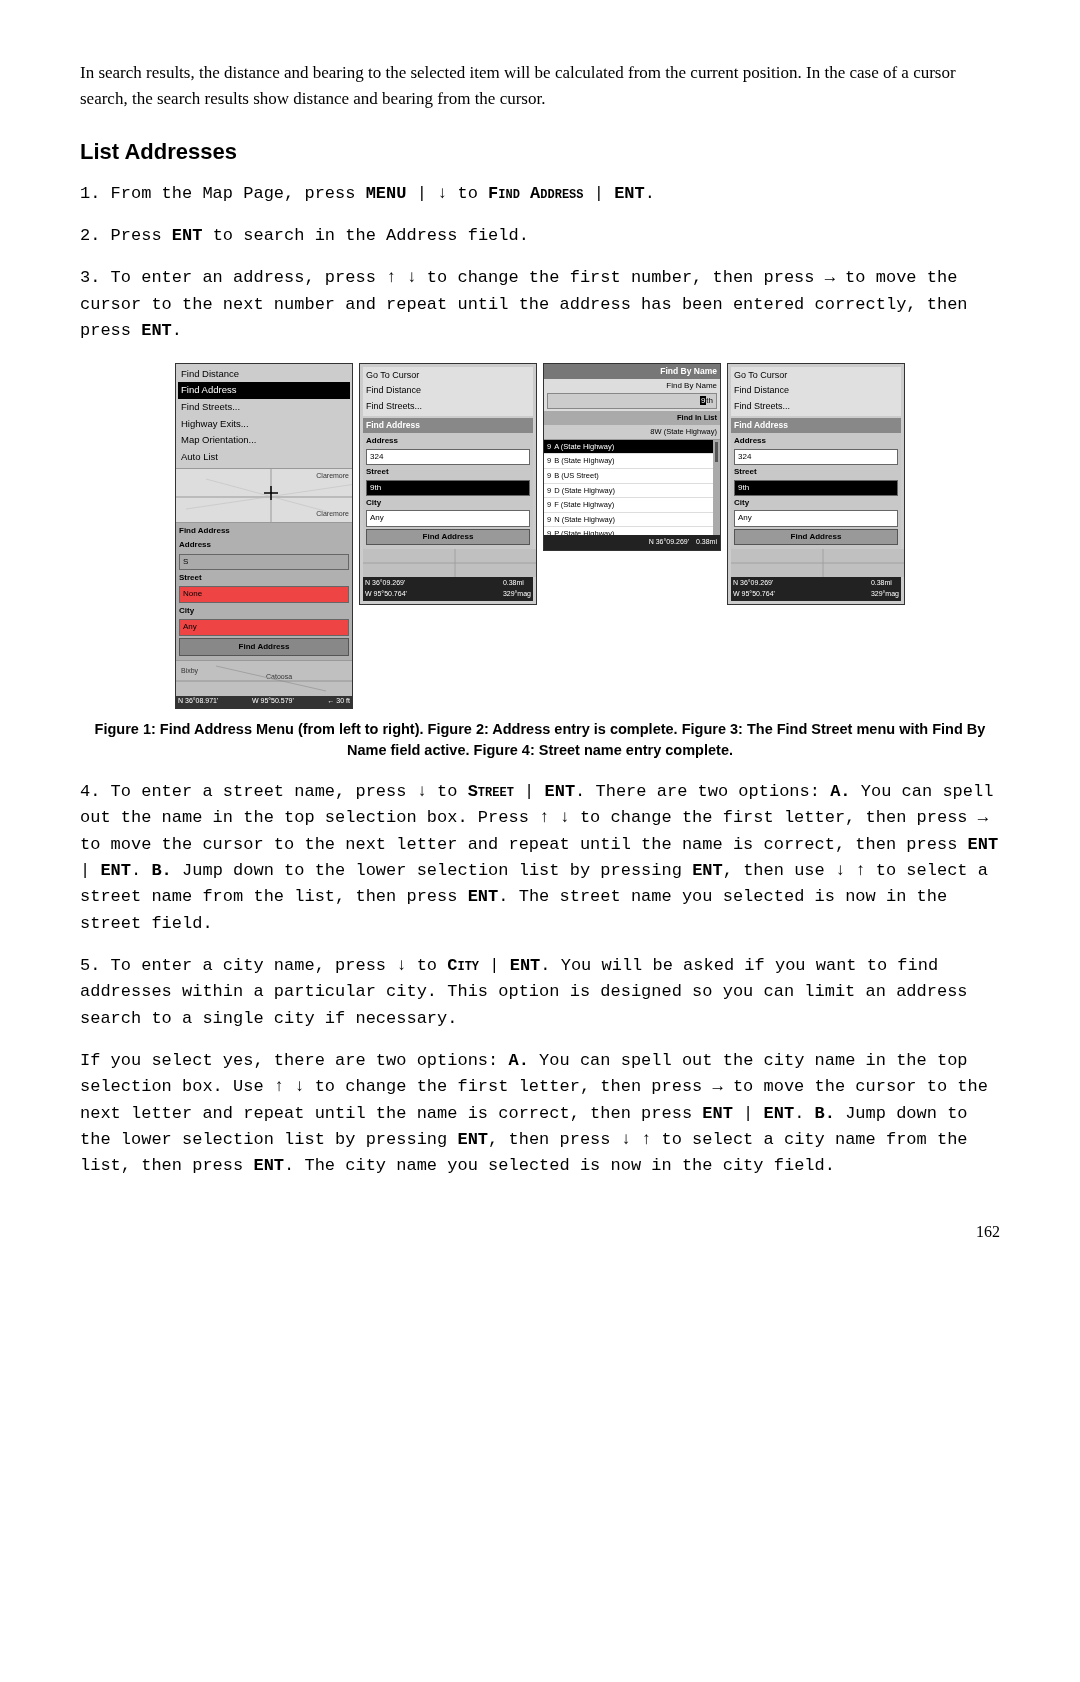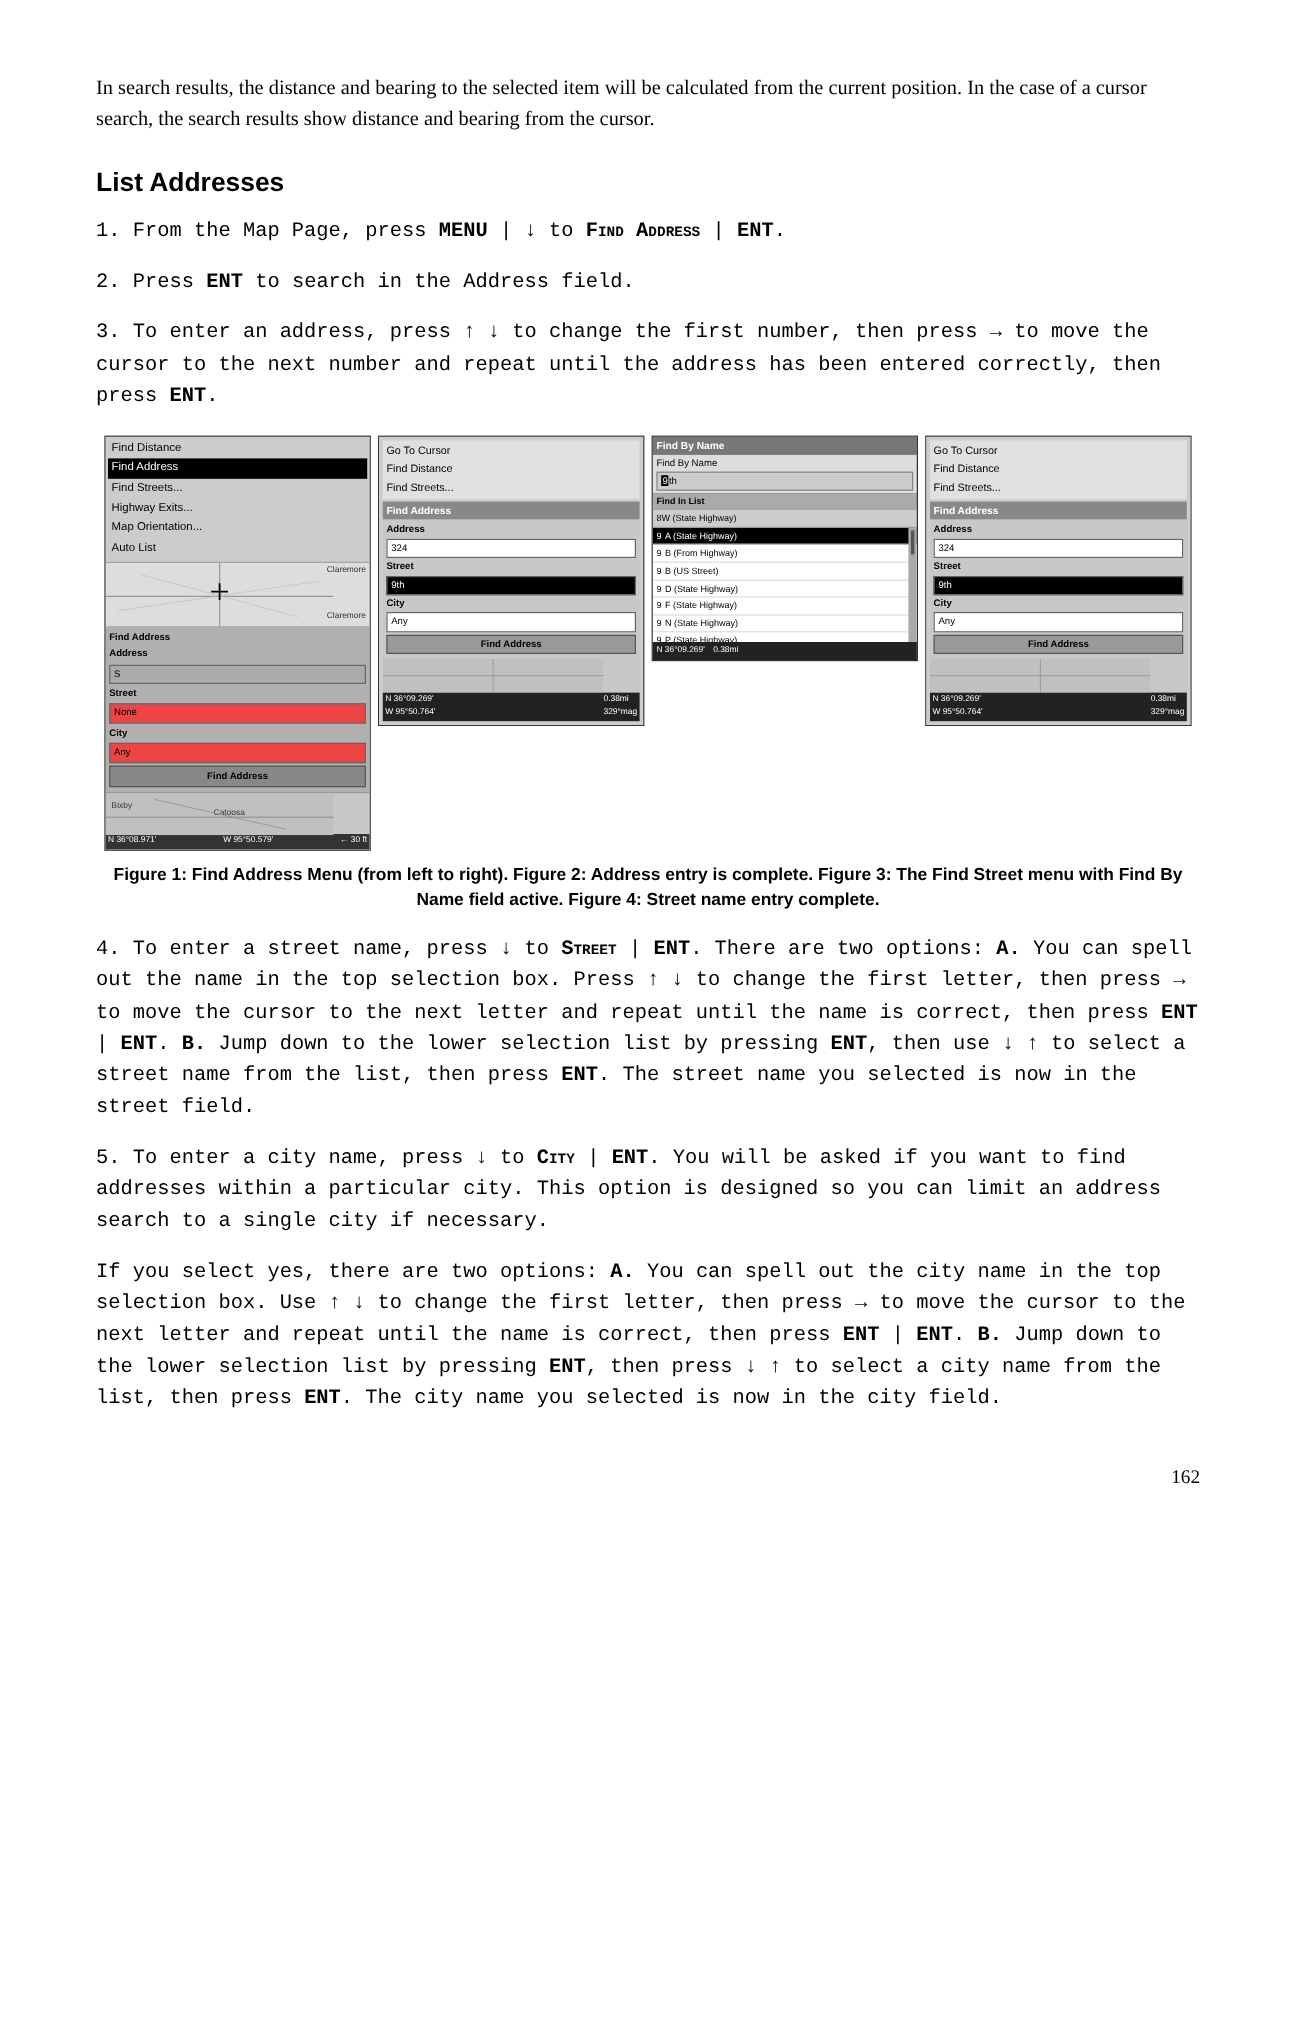--- a/index.html
+++ b/index.html
@@ -40,21 +40,21 @@
       display: flex;
       gap: 6px;
       margin: 18px 0 10px 0;
       justify-content: center;
       align-items: flex-start;
     }
 
     .figure-box {
       border: 1px solid #333;
       background: #e8e8e8;
-      width: 222px;
+      width: 178px;
       font-family: Arial, Helvetica, sans-serif;
       font-size: 9.5px;
       overflow: hidden;
     }
 
     .figure-caption {
       text-align: center;
       font-family: Arial, Helvetica, sans-serif;
       font-size: 14.5px;
       font-weight: bold;
@@ -180,20 +180,21 @@
       font-size: 7px;
       padding: 1px 2px;
       display: flex;
       justify-content: space-between;
       align-items: center;
     }
 
     
     .fig3 {
       background: #701a75;
+      text-align: right;
     }
     .fig3-top-bar {
       background: #777;
       color: #fff;
       font-size: 8.5px;
       font-weight: bold;
       padding: 1px 3px;
     }
     .fig3-find-row {
       background: #ddd;
@@ -395,21 +396,21 @@
       </div>
       <div class="fig3-list-header">Find In List</div>
       <div style="background:#ccc;padding:1px 3px;font-size:7.5px;border-bottom:1px solid #999;">8W (State Highway)</div>
       <div class="fig3-list-scroll">
         <div class="fig3-list-item selected">
             <span>9</span>
             <span>A (State Highway)</span>
           </div>
         <div class="fig3-list-item">
             <span>9</span>
-            <span>B (From Highway)</span>
+            <span>B (State Highway)</span>
           </div>
         <div class="fig3-list-item">
             <span>9</span>
             <span>B (US Street)</span>
           </div>
         <div class="fig3-list-item">
             <span>9</span>
             <span>D (State Highway)</span>
           </div>
         <div class="fig3-list-item">

